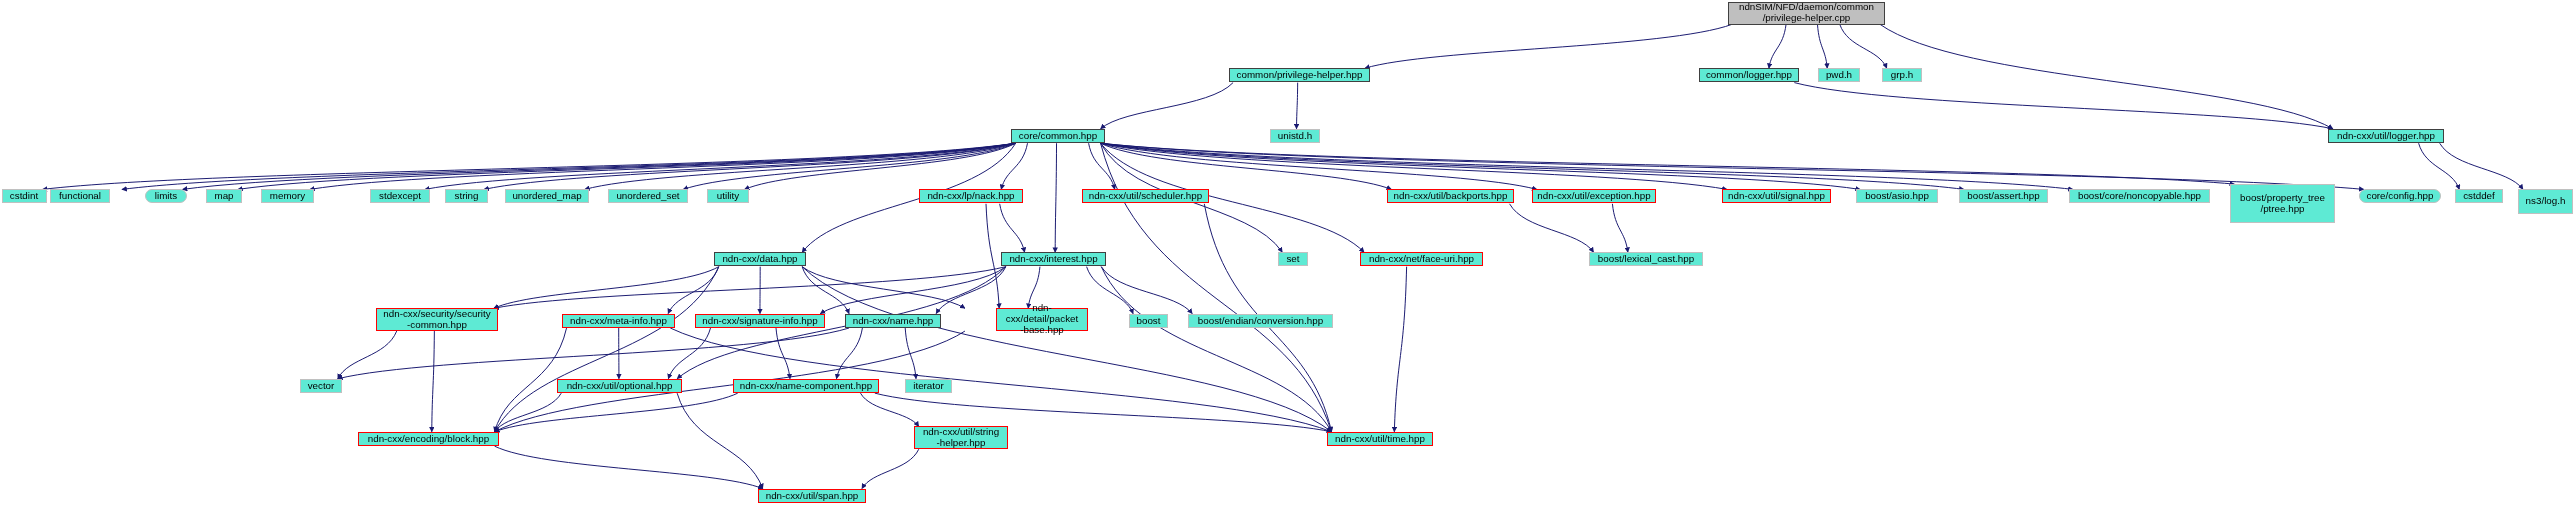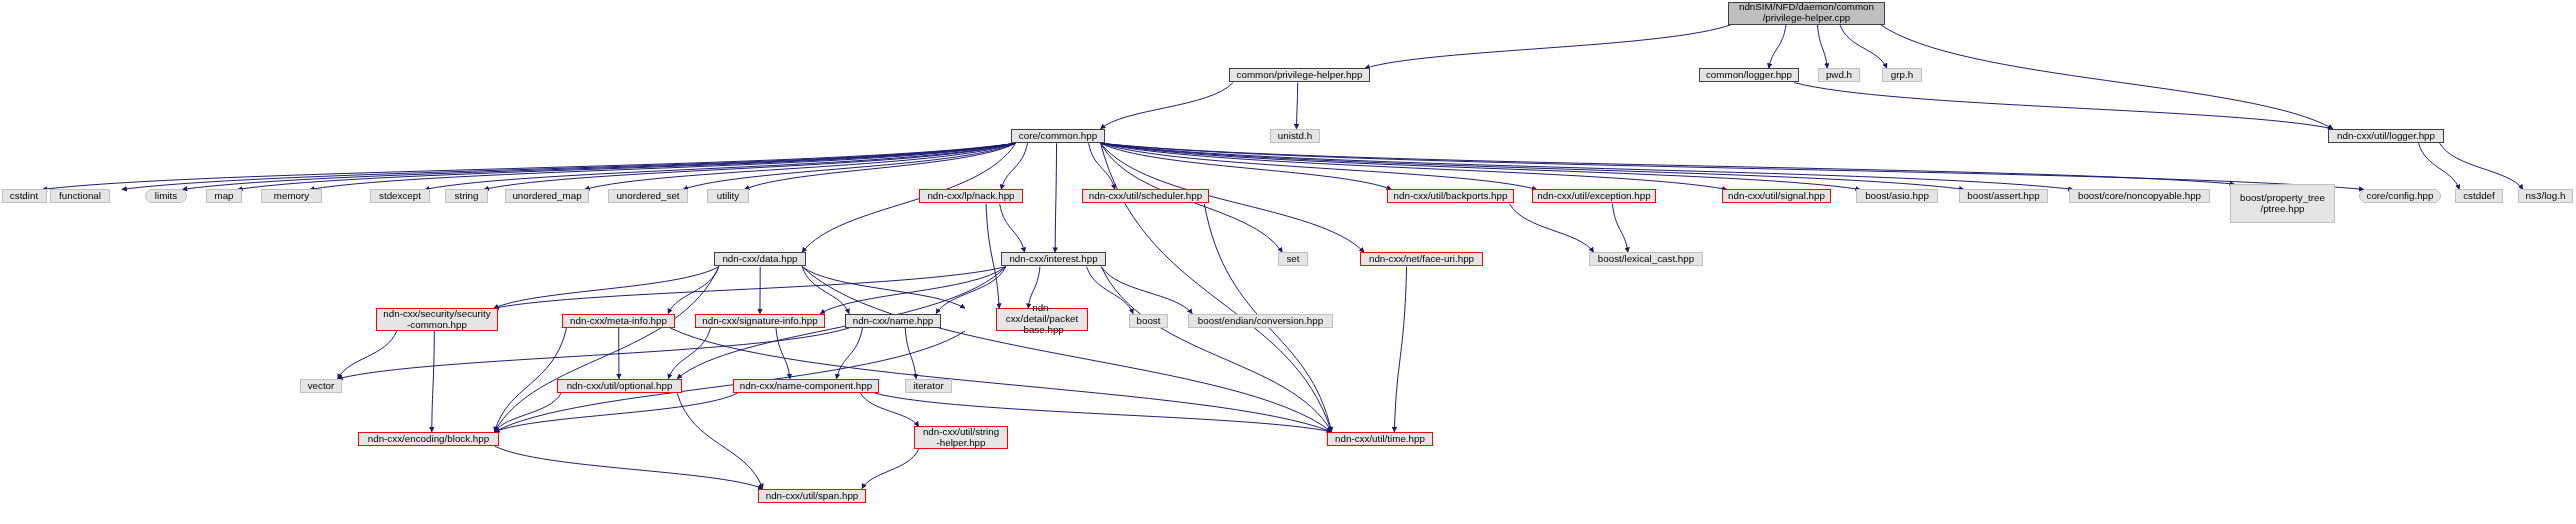--- a/index.html
+++ b/index.html
@@ -1,21 +1,21 @@
 <!DOCTYPE html>
 <html style="font-size:12px"><head>
 <meta charset="utf-8">
 <style>
   html,body{margin:0;padding:0;background:#ffffff;}
   #canvas{position:relative;width:2576px;height:525px;background:#ffffff;
           font-family:"Liberation Sans","DejaVu Sans",sans-serif;overflow:hidden;}
   #edges{position:absolute;left:0;top:0;width:2576px;height:525px;pointer-events:none;}
   .node{position:absolute;box-sizing:border-box;display:flex;align-items:center;
         justify-content:center;text-align:center;line-height:1.12;
-        font-size:9.8px;color:#000000;background:#e5e5e5;border:0.8px solid #c0c0c0;
+        font-size:9.8px;color:#000000;background:#5eead4;border:0.8px solid #c0c0c0;
         white-space:pre-line;padding:0.8px 3px;}
   .node.red{border:0.8px solid #ff0000;}
   .node.black{border:0.8px solid #404040;}
   .node.root{border:0.8px solid #404040;background:#bfbfbf;}
 </style>
 </head>
 <body>
 
 <div id="canvas">
   <svg id="edges" viewBox="0 0 3401 693" width="2576" height="525">
@@ -105,39 +105,39 @@
     <div class="node black" style="left: 1699px; top: 68px; width: 100px; height: 14.4px;">common/logger.hpp</div>
     <div class="node " style="left: 1818px; top: 68px; width: 42px; height: 14.4px;">pwd.h</div>
     <div class="node " style="left: 1882px; top: 68px; width: 40px; height: 14.4px;">grp.h</div>
     <div class="node " style="left: 1270px; top: 129px; width: 50px; height: 14.4px;">unistd.h</div>
     <div class="node black" style="left: 1011px; top: 129px; width: 94px; height: 14.4px;">core/common.hpp</div>
     <div class="node black" style="left: 2328px; top: 129px; width: 116px; height: 14.4px;">ndn-cxx/util/logger.hpp</div>
     <div class="node " style="left: 1.5px; top: 189px; width: 45px; height: 14.4px;">cstdint</div>
     <div class="node " style="left: 50px; top: 189px; width: 60px; height: 14.4px;">functional</div>
     <div class="node " style="left: 145px; top: 189px; width: 42px; height: 14.4px; border-radius: 7px;">limits</div>
     <div class="node " style="left: 206px; top: 189px; width: 36px; height: 14.4px;">map</div>
-    <div class="node " style="left: 261px; top: 189px; width: 61px; height: 14.4px;">memory</div>
+    <div class="node " style="left: 261px; top: 189px; width: 53px; height: 14.4px;">memory</div>
     <div class="node " style="left: 370px; top: 189px; width: 60px; height: 14.4px;">stdexcept</div>
     <div class="node " style="left: 445px; top: 189px; width: 43px; height: 14.4px;">string</div>
     <div class="node " style="left: 505px; top: 189px; width: 84px; height: 14.4px;">unordered_map</div>
     <div class="node " style="left: 608px; top: 189px; width: 80px; height: 14.4px;">unordered_set</div>
     <div class="node " style="left: 707px; top: 189px; width: 42px; height: 14.4px;">utility</div>
     <div class="node red" style="left: 919px; top: 189px; width: 104px; height: 14.4px;">ndn-cxx/lp/nack.hpp</div>
     <div class="node red" style="left: 1082px; top: 189px; width: 127px; height: 14.4px;">ndn-cxx/util/scheduler.hpp</div>
     <div class="node red" style="left: 1387px; top: 189px; width: 127px; height: 14.4px;">ndn-cxx/util/backports.hpp</div>
     <div class="node red" style="left: 1532px; top: 189px; width: 124px; height: 14.4px;">ndn-cxx/util/exception.hpp</div>
     <div class="node red" style="left: 1722px; top: 189px; width: 109px; height: 14.4px;">ndn-cxx/util/signal.hpp</div>
     <div class="node " style="left: 1856px; top: 189px; width: 82px; height: 14.4px;">boost/asio.hpp</div>
     <div class="node " style="left: 1959px; top: 189px; width: 89px; height: 14.4px;">boost/assert.hpp</div>
     <div class="node " style="left: 2069px; top: 189px; width: 141px; height: 14.4px;">boost/core/noncopyable.hpp</div>
     <div class="node " style="left: 2230px; top: 184px; width: 105px; height: 39px; font-size: 9.8px;">boost/property_tree
 /ptree.hpp</div>
     <div class="node " style="left: 2359px; top: 189px; width: 82px; height: 14.4px; border-radius: 7px;">core/config.hpp</div>
     <div class="node " style="left: 2455px; top: 189px; width: 48px; height: 14.4px;">cstddef</div>
-    <div class="node " style="left: 2518px; top: 189px; width: 55px; height: 14px;">ns3/log.h</div>
+    <div class="node " style="left: 2518px; top: 189px; width: 55px; height: 25px;">ns3/log.h</div>
     <div class="node black" style="left: 714px; top: 252px; width: 92px; height: 14.4px;">ndn-cxx/data.hpp</div>
     <div class="node black" style="left: 1001px; top: 252px; width: 105px; height: 14.4px;">ndn-cxx/interest.hpp</div>
     <div class="node " style="left: 1278px; top: 252px; width: 30px; height: 14.4px;">set</div>
     <div class="node red" style="left: 1360px; top: 252px; width: 123px; height: 14.4px;">ndn-cxx/net/face-uri.hpp</div>
     <div class="node " style="left: 1589px; top: 252px; width: 114px; height: 14.4px;">boost/lexical_cast.hpp</div>
     <div class="node red" style="left: 376px; top: 308px; width: 122px; height: 23px; font-size: 9.8px;">ndn-cxx/security/security
 -common.hpp</div>
     <div class="node red" style="left: 562px; top: 314px; width: 113px; height: 14.4px;">ndn-cxx/meta-info.hpp</div>
     <div class="node red" style="left: 695px; top: 314px; width: 130px; height: 14.4px;">ndn-cxx/signature-info.hpp</div>
     <div class="node black" style="left: 845px; top: 314px; width: 96px; height: 14.4px;">ndn-cxx/name.hpp</div>

